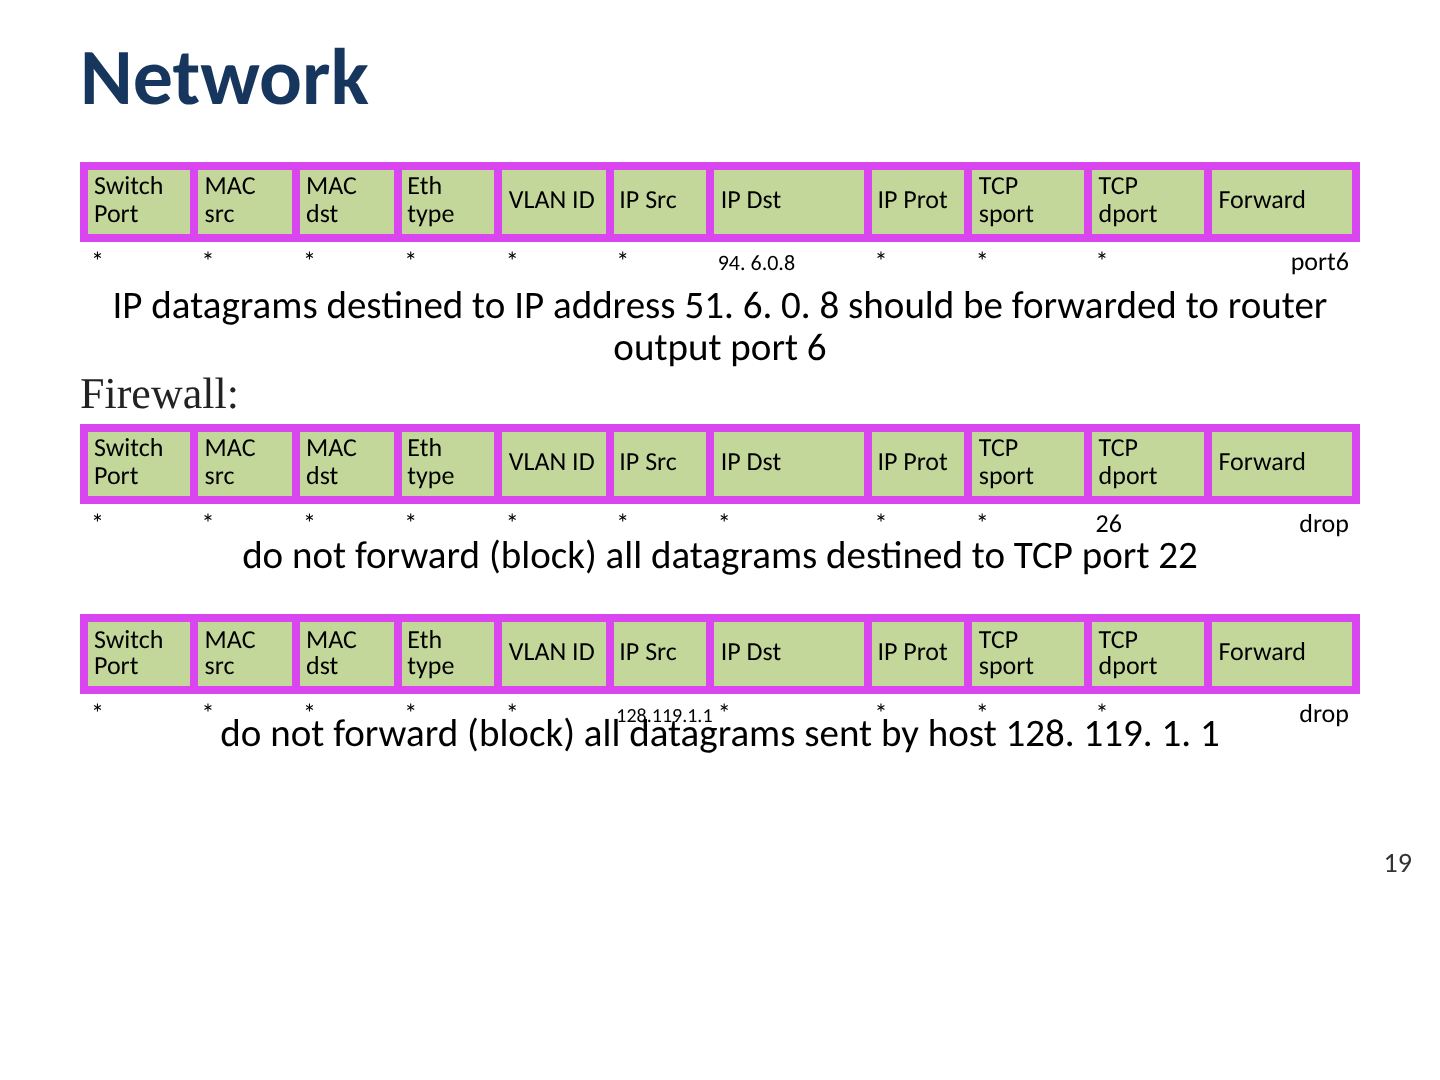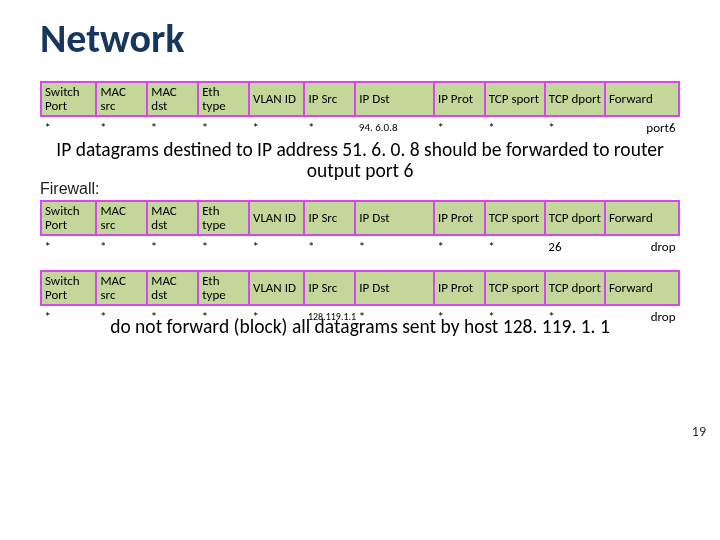--- a/index.html
+++ b/index.html
@@ -35,21 +35,21 @@
   }
   table.flow {
     border-collapse: collapse;
     width: 640px;
     table-layout: fixed;
     font-family: Calibri, Arial, sans-serif;
     font-size: 13px;
     line-height: 1.05;
   }
   table.flow th {
-    border: 2px solid #d946ef;
+    border: 4px solid #d946ef;
     background: #C4D79B;
     font-weight: 400;
     text-align: left;
     padding: 2px 3px;
     height: 28px;
     vertical-align: middle;
   }
   table.flow td {
     border-left: 1px solid transparent;
     border-right: 1px solid transparent;
@@ -60,22 +60,22 @@
   }
   .explain {
     font-family: Calibri, Arial, sans-serif;
     font-size: 19.5px;
     text-align: center;
     width: 640px;
     line-height: 1.1;
     margin: 0;
   }
   .section2 {
-    font-family: Liberation Sans, sans-serif;
-    font-size: 16px;
+    font-family: Liberation Serif, serif;
+    font-size: 22px;
     color: #222;
     margin: 0 0 2px 0;
   }
   .footer-left {
     position: absolute;
     left: 40px;
     bottom: 14px;
     font-family: Calibri, Arial, sans-serif;
     font-size: 12px;
     color: #333;
@@ -189,20 +189,21 @@
         <td>*</td>
         <td>*</td>
         <td>*</td>
         <td>*</td>
         <td>*</td>
         <td>26</td>
         <td style="text-align:right">drop</td>
       </tr>
     </tbody>
       </table>
+    <p class="explain" style="position:relative; top:-6px">do not forward (block) all datagrams destined to TCP port 22</p>
 
     <div style="height:12px"></div>
 
     <table class="flow">
       <colgroup>
         <col style="width:48px">
           <col style="width:44px">
           <col style="width:44px">
           <col style="width:44px">
         <col style="width:48px">

